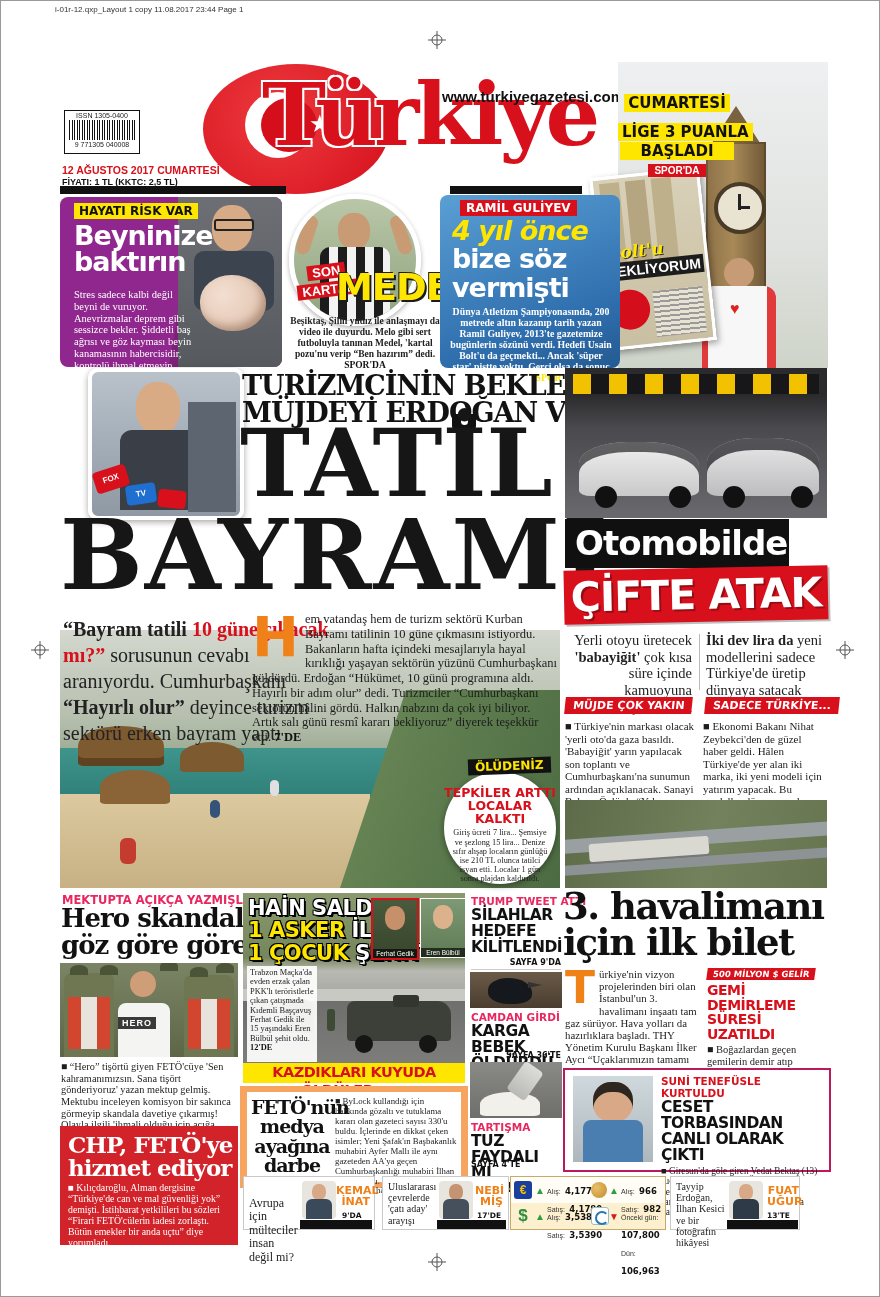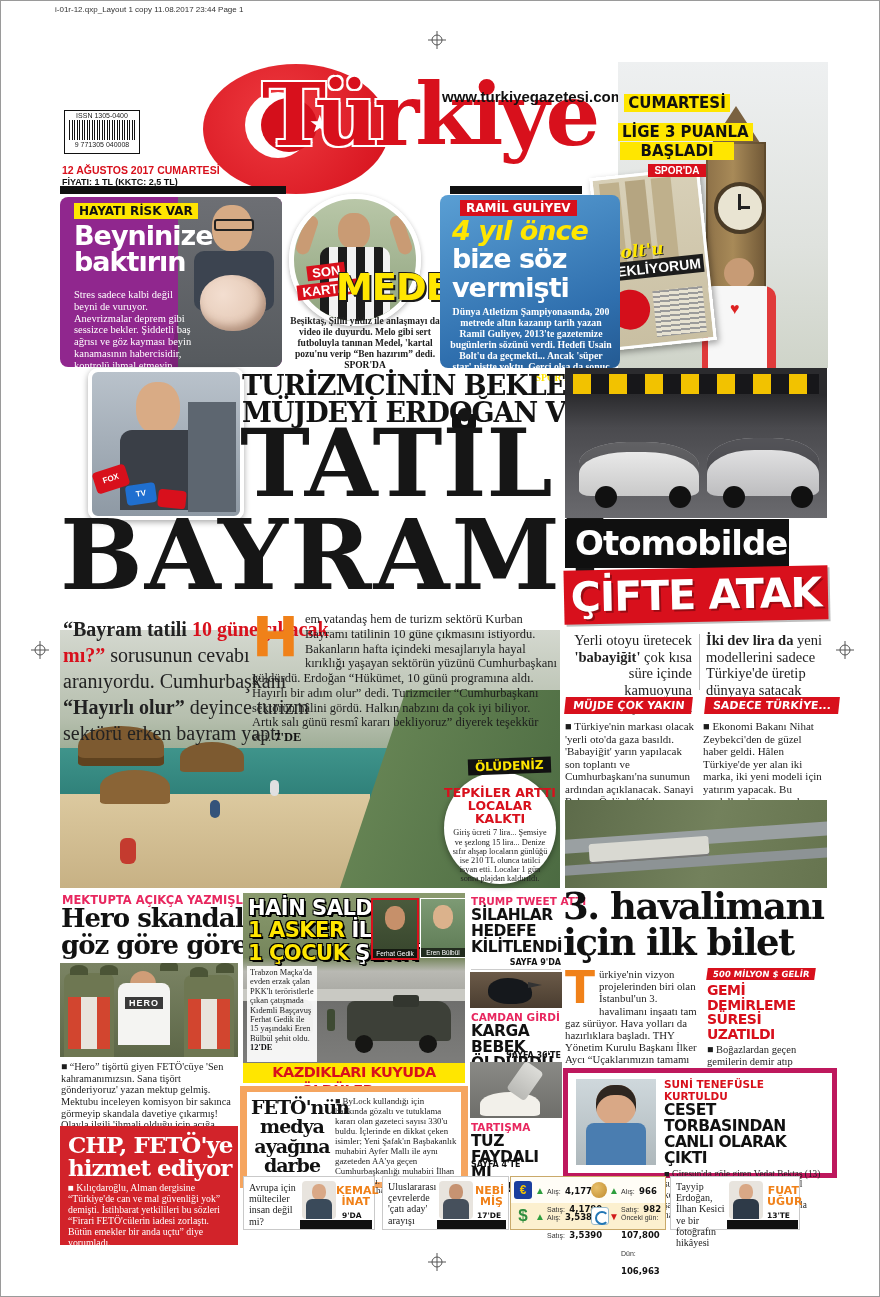--- a/index.html
+++ b/index.html
@@ -240,21 +240,21 @@
   <div class="abs slab" style="left:61px;top:905px;font-size:26px;line-height:1.02;letter-spacing:-1px;color:#111">
     <span>Hero skandalı</span><br>
     <span>göz göre göre</span>
   </div>
   <div class="photo" style="left:60px;top:963px;width:178px;height:94px;background:linear-gradient(#7b8464,#5d6748)">
     <div class="abs" style="left:4px;top:10px;width:50px;height:84px;background:#6e7752;border-radius:8px 8px 0 0"></div>
     <div class="abs" style="left:8px;top:34px;width:42px;height:52px;background:linear-gradient(90deg,#d2452f 30%,#e8e4dd 30% 70%,#d2452f 70%)"></div>
     <div class="abs" style="left:124px;top:12px;width:50px;height:82px;background:#6e7752;border-radius:8px 8px 0 0"></div>
     <div class="abs" style="left:128px;top:36px;width:42px;height:50px;background:linear-gradient(90deg,#d2452f 30%,#e8e4dd 30% 70%,#d2452f 70%)"></div>
     <div class="abs" style="left:70px;top:8px;width:26px;height:26px;border-radius:50%;background:#cf9d77"></div>
-    <div class="abs" style="left:58px;top:20px;width:52px;height:62px;border-radius:8px 8px 0 0;background:#f4f4f2;text-align:center">
+    <div class="abs" style="left:58px;top:40px;width:52px;height:62px;border-radius:8px 8px 0 0;background:#f4f4f2;text-align:left">
       <span style="display:inline-block;margin-top:14px;background:#3a3a3a;color:#fff;font-size:9px;font-weight:bold;padding:1px 4px;letter-spacing:1px">HERO</span>
     </div>
     <div class="abs" style="left:10px;top:2px;width:18px;height:10px;border-radius:50% 50% 0 0;background:#4b5436;box-shadow:30px 0 0 #4b5436,120px 2px 0 #4b5436,146px -2px 0 #4b5436,90px -4px 0 #4b5436"></div>
   </div>
   <div class="abs serif" style="left:61px;top:1061px;width:178px;font-size:10.3px;line-height:1.13;color:#1d1d1d">
     <span>■ “Hero” tişörtü giyen FETÖ'cüye 'Sen kahramanımızsın. Sana tişört gönderiyoruz' yazan mektup gelmiş. Mektubu inceleyen komisyon bir sakınca görmeyip skandala davetiye çıkarmış! Olayla ilgili 'ihmali olduğu için açığa alınan 5 cezaevi görevlisine dava da açıldı. </span><span class="pageref">14'TE</span>
   </div>
 </div>
 
 <div class="abs" style="left:60px;top:1126px;width:178px;height:119px;background:#d2232a;padding:0">
@@ -346,39 +346,39 @@
     <div class="sans9" style="font-size:14px;line-height:1.04;color:#d8101c;letter-spacing:-0.5px;margin-top:2px">
       <span>GEMİ DEMİRLEME</span><br>
       <span>SÜRESİ UZATILDI</span>
     </div>
     <div class="serif" style="font-size:10.5px;line-height:1.13;color:#1d1d1d;margin-top:3px">
       <span>■ Boğazlardan geçen gemilerin demir atıp bekleme süresi 48 saatten 168 saate çıkacak, döviz girdisi katlanacak. </span><span class="pageref">6'DA</span>
     </div>
   </div>
 </div>
 
-<div class="abs" style="left:563px;top:1068px;width:264px;height:100px;border:5px solid #be185d;background:#fff">
+<div class="abs" style="left:563px;top:1068px;width:264px;height:100px;border:2px solid #be185d;background:#fff">
   <div class="photo" style="left:8px;top:6px;width:80px;height:86px;background:linear-gradient(#cfd8dc,#aeb8bc)">
     <div class="abs" style="left:20px;top:6px;width:40px;height:40px;border-radius:45%;background:#d9a886;box-shadow:inset 0 10px 0 #2e2620"></div>
     <div class="abs" style="left:10px;top:44px;width:60px;height:42px;border-radius:8px 8px 0 0;background:#4a7db0"></div>
   </div>
   <div class="abs" style="left:96px;top:5px;width:162px">
     <div class="sans9" style="font-size:10.5px;color:#d8101c">SUNİ TENEFÜSLE KURTULDU</div>
     <div class="sans9" style="font-size:15.5px;line-height:1.03;letter-spacing:-0.5px;color:#111;margin-top:1px">
       <span>CESET TORBASINDAN</span><br>
       <span>CANLI OLARAK ÇIKTI</span>
     </div>
     <div class="serif" style="font-size:9.3px;line-height:1.12;color:#1d1d1d;margin-top:2px">
       <span>■ Giresun'da göle giren Vedat Bektaş (13) sudan baygın çıkarıldı. Öldü diye yol kenarına konulup üstü örtülen çocuk şantiyedeki mühendisin ilk yardımıyla hayata tutundu. </span><span class="pageref">4'TE</span>
     </div>
   </div>
 </div>
 
 <div class="colbox" style="left:243px;top:1176px;width:130px">
-  <div class="abs serif" style="left:5px;top:5px;width:52px;font-size:10px;line-height:1.12;color:#222">Avrupa için mülteciler insan değil mi?</div>
+  <div class="abs serif" style="left:5px;top:20px;width:52px;font-size:12px;line-height:1.12;color:#222">Avrupa için mülteciler insan değil mi?</div>
   <div class="abs" style="left:58px;top:4px;width:34px;height:38px;background:#e8e4de;border-radius:4px">
     <div class="abs" style="left:10px;top:3px;width:14px;height:16px;border-radius:45%;background:#d9a886"></div>
     <div class="abs" style="left:4px;top:18px;width:26px;height:20px;border-radius:6px 6px 0 0;background:#3a4a5a"></div>
   </div>
   <div class="abs colname" style="left:92px;top:8px;width:34px">KEMAL İNAT</div>
   <div class="abs sans9" style="left:98px;top:34px;font-size:7.5px;color:#111">9'DA</div>
   <div class="abs" style="left:56px;bottom:0;width:72px;height:9px;background:#111"></div>
 </div>
 
 <div class="colbox" style="left:382px;top:1176px;width:125px">

